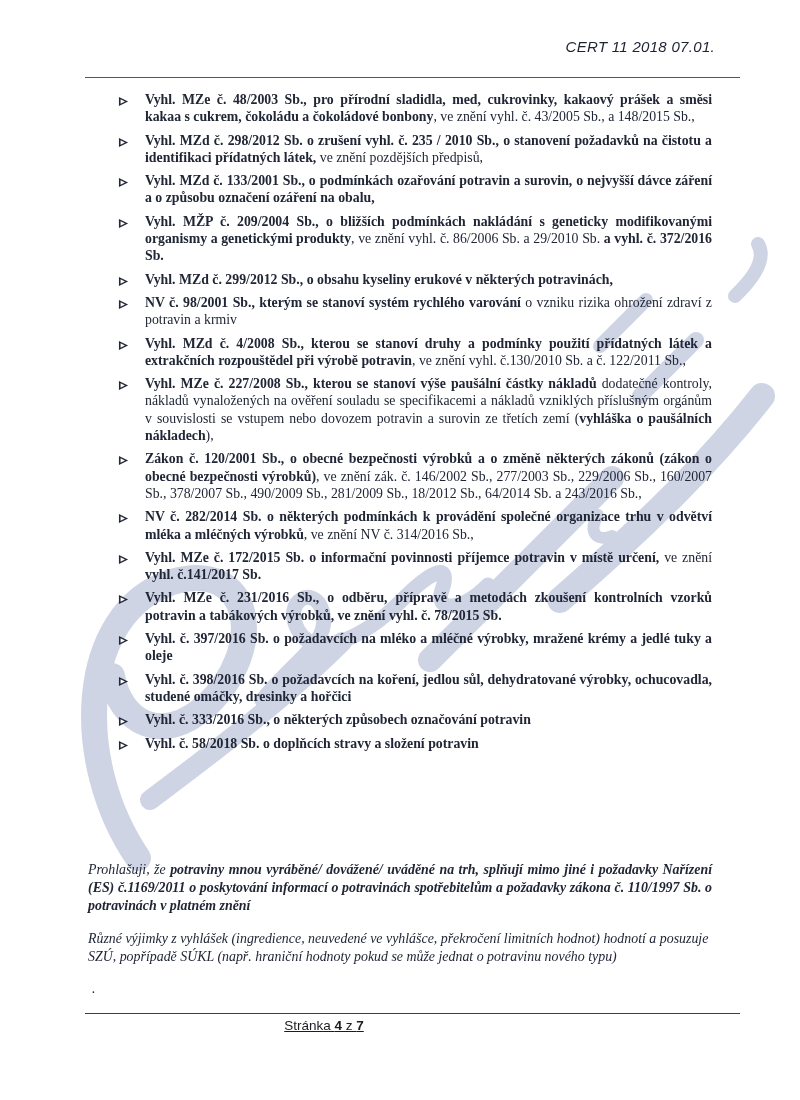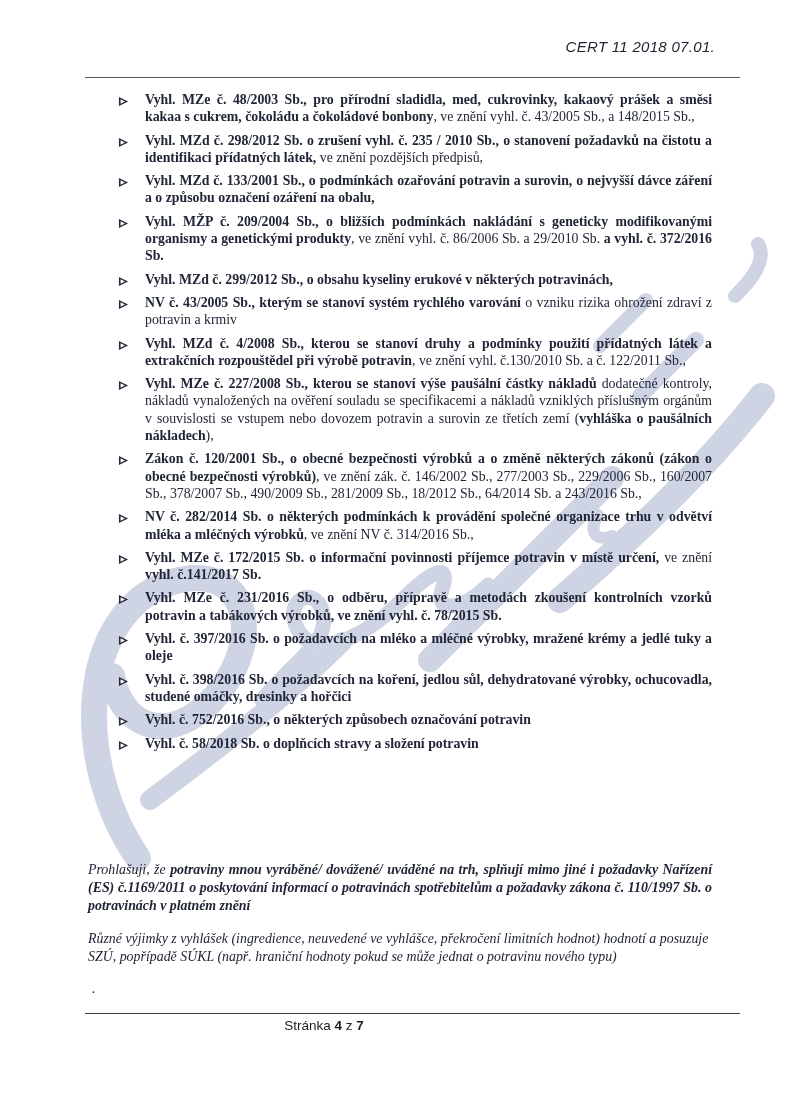--- a/index.html
+++ b/index.html
@@ -77,20 +77,21 @@
     top: 1013px; left: 85px; width: 655px;
     border-top: 1.4px solid #3d3d42;
   }
   .page-number {
     position: absolute;
     top: 1018px; left: 0; width: 648px;
     text-align: center;
     font-family: "Liberation Sans", sans-serif;
     font-size: 13.5px;
     color: #1c1c22;
+    text-decoration: underline;
   }
 </style>
 </head>
 <body>
 
 <div class="page">
 
   <svg class="watermark" width="800" height="1100" viewBox="0 0 800 1100" xmlns="http://www.w3.org/2000/svg">
     <g fill="none" stroke="#cfd4e4" stroke-linecap="round" stroke-linejoin="round">
       <path d="M 138 858 C 72 762 78 612 172 582 C 252 558 268 648 206 706 C 162 746 120 722 112 676" stroke-width="26"></path>
@@ -127,21 +128,21 @@
               <path d="M1 1 L11 6 L1 11 Z" fill="#232838"></path>
               <path d="M2.8 3.6 L7.6 6 L2.8 8.4 Z" fill="#ffffff"></path>
             </svg></span><span><span class="seg bold">Vyhl. MŽP č. 209/2004 Sb., o bližších podmínkách nakládání s geneticky modifikovanými organismy a genetickými produkty</span><span class="seg">, ve znění vyhl. č. 86/2006 Sb. a 29/2010 Sb. </span><span class="seg bold">a vyhl. č. 372/2016 Sb.</span></span></div>
         <div class="reg-item"><span class="bullet"><svg width="11" height="11" viewBox="0 0 12 12">
               <path d="M1 1 L11 6 L1 11 Z" fill="#232838"></path>
               <path d="M2.8 3.6 L7.6 6 L2.8 8.4 Z" fill="#ffffff"></path>
             </svg></span><span><span class="seg bold">Vyhl. MZd č. 299/2012 Sb., o obsahu kyseliny erukové v některých potravinách,</span></span></div>
         <div class="reg-item"><span class="bullet"><svg width="11" height="11" viewBox="0 0 12 12">
               <path d="M1 1 L11 6 L1 11 Z" fill="#232838"></path>
               <path d="M2.8 3.6 L7.6 6 L2.8 8.4 Z" fill="#ffffff"></path>
-            </svg></span><span><span class="seg bold">NV č. 43/2005 Sb., kterým se stanoví systém rychlého varování</span><span class="seg"> o vzniku rizika ohrožení zdraví z potravin a krmiv</span></span></div>
+            </svg></span><span><span class="seg bold">NV č. 98/2001 Sb., kterým se stanoví systém rychlého varování</span><span class="seg"> o vzniku rizika ohrožení zdraví z potravin a krmiv</span></span></div>
         <div class="reg-item"><span class="bullet"><svg width="11" height="11" viewBox="0 0 12 12">
               <path d="M1 1 L11 6 L1 11 Z" fill="#232838"></path>
               <path d="M2.8 3.6 L7.6 6 L2.8 8.4 Z" fill="#ffffff"></path>
             </svg></span><span><span class="seg bold">Vyhl. MZd č. 4/2008 Sb., kterou se stanoví druhy a podmínky použití přídatných látek a extrakčních rozpouštědel při výrobě potravin</span><span class="seg">, ve znění vyhl. č.130/2010 Sb. a č. 122/2011 Sb.,</span></span></div>
         <div class="reg-item"><span class="bullet"><svg width="11" height="11" viewBox="0 0 12 12">
               <path d="M1 1 L11 6 L1 11 Z" fill="#232838"></path>
               <path d="M2.8 3.6 L7.6 6 L2.8 8.4 Z" fill="#ffffff"></path>
             </svg></span><span><span class="seg bold">Vyhl. MZe č. 227/2008 Sb., kterou se stanoví výše paušální částky nákladů</span><span class="seg"> dodatečné kontroly, nákladů vynaložených na ověření souladu se specifikacemi a nákladů vzniklých příslušným orgánům v souvislosti se vstupem nebo dovozem potravin a surovin ze třetích zemí (</span><span class="seg bold">vyhláška o paušálních nákladech</span><span class="seg">),</span></span></div>
         <div class="reg-item"><span class="bullet"><svg width="11" height="11" viewBox="0 0 12 12">
               <path d="M1 1 L11 6 L1 11 Z" fill="#232838"></path>
@@ -163,21 +164,21 @@
               <path d="M1 1 L11 6 L1 11 Z" fill="#232838"></path>
               <path d="M2.8 3.6 L7.6 6 L2.8 8.4 Z" fill="#ffffff"></path>
             </svg></span><span><span class="seg bold">Vyhl. č. 397/2016 Sb. o požadavcích na mléko a mléčné výrobky, mražené krémy a jedlé tuky a oleje</span></span></div>
         <div class="reg-item"><span class="bullet"><svg width="11" height="11" viewBox="0 0 12 12">
               <path d="M1 1 L11 6 L1 11 Z" fill="#232838"></path>
               <path d="M2.8 3.6 L7.6 6 L2.8 8.4 Z" fill="#ffffff"></path>
             </svg></span><span><span class="seg bold">Vyhl. č. 398/2016 Sb. o požadavcích na koření, jedlou sůl, dehydratované výrobky, ochucovadla, studené omáčky, dresinky a hořčici</span></span></div>
         <div class="reg-item"><span class="bullet"><svg width="11" height="11" viewBox="0 0 12 12">
               <path d="M1 1 L11 6 L1 11 Z" fill="#232838"></path>
               <path d="M2.8 3.6 L7.6 6 L2.8 8.4 Z" fill="#ffffff"></path>
-            </svg></span><span><span class="seg bold">Vyhl. č. 752/2016 Sb., o některých způsobech označování potravin</span></span></div>
+            </svg></span><span><span class="seg bold">Vyhl. č. 333/2016 Sb., o některých způsobech označování potravin</span></span></div>
         <div class="reg-item"><span class="bullet"><svg width="11" height="11" viewBox="0 0 12 12">
               <path d="M1 1 L11 6 L1 11 Z" fill="#232838"></path>
               <path d="M2.8 3.6 L7.6 6 L2.8 8.4 Z" fill="#ffffff"></path>
             </svg></span><span><span class="seg bold">Vyhl. č. 58/2018 Sb. o doplňcích stravy a složení potravin</span></span></div>
       </div>
 
     <div class="paragraphs">
         <p class="justify"><span class="seg">Prohlašuji, že </span><span class="seg bold">potraviny mnou vyráběné/ dovážené/ uváděné na trh, splňují mimo jiné i požadavky Nařízení (ES) č.1169/2011 o poskytování informací o potravinách spotřebitelům a požadavky zákona č. 110/1997 Sb. o potravinách v platném znění</span></p>
         <p class=""><span class="seg">Různé výjimky z vyhlášek (ingredience, neuvedené ve vyhlášce, překročení limitních hodnot) hodnotí a posuzuje SZÚ, popřípadě SÚKL (např. hraniční hodnoty pokud se může jednat o potravinu nového typu)</span></p>
         <p class=" period"><span class="seg">.</span></p>

